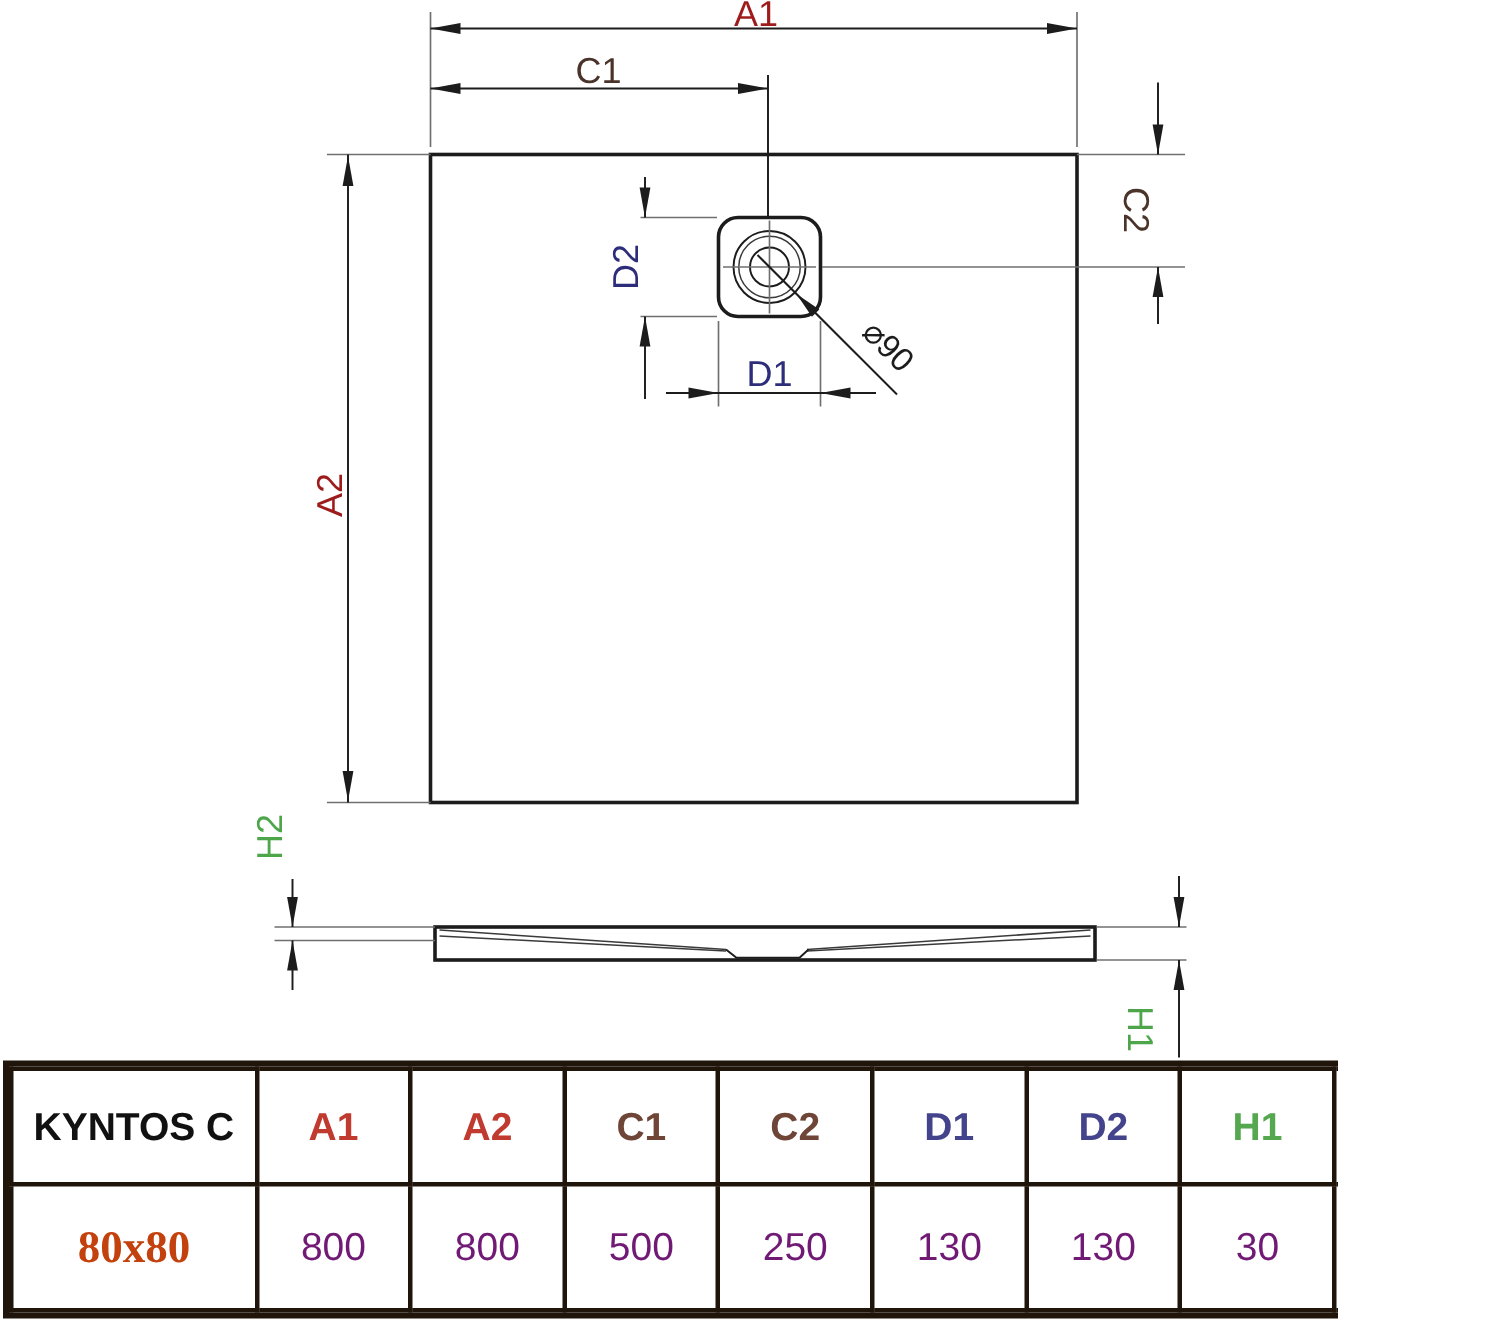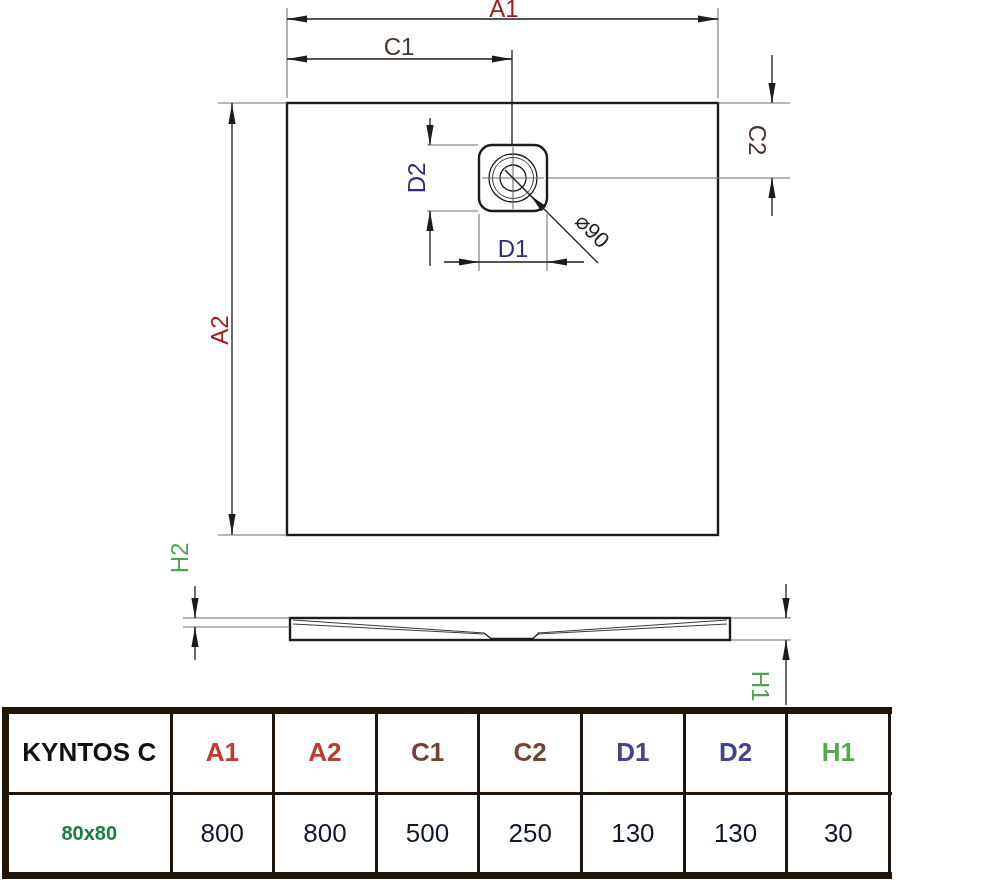--- a/index.html
+++ b/index.html
@@ -22,22 +22,22 @@
   #table-wrap{position:absolute;left:2px;top:707px;width:996px;height:172px;
               box-sizing:border-box;border:4px solid #20150b;background:#ffffff;}
   table.spec{border-collapse:collapse;table-layout:fixed;width:100%;height:100%;}
   table.spec th, table.spec td{border:3px solid #20150b;text-align:center;vertical-align:middle;
               padding:0;background:#ffffff;overflow:hidden;}
   th.hdr{font-size:26px;font-weight:bold;color:#111111;}
   th.hdr.c-red  {color:#c03a30;}
   th.hdr.c-brown{color:#6e4537;}
   th.hdr.c-navy {color:#44448c;}
   th.hdr.c-green{color:#55a84f;}
-  td.size{font-size:20px;font-weight:bold;color:#15803d;}
-  td.val {font-size:26px;font-weight:normal;color:#0f172a;}
+  td.size{font-size:30px;font-weight:bold;color:#c2410c;font-family:Liberation Serif, serif;}
+  td.val {font-size:26px;font-weight:normal;color:#701a75;}
 </style>
 </head>
 <body>
 
 <div id="page">
 
   <svg id="drawing" width="1000" height="710" viewBox="0 0 1000 710" xmlns="http://www.w3.org/2000/svg">
 
     <g>
       <rect class="outline" x="287" y="103" width="431" height="432"></rect>

